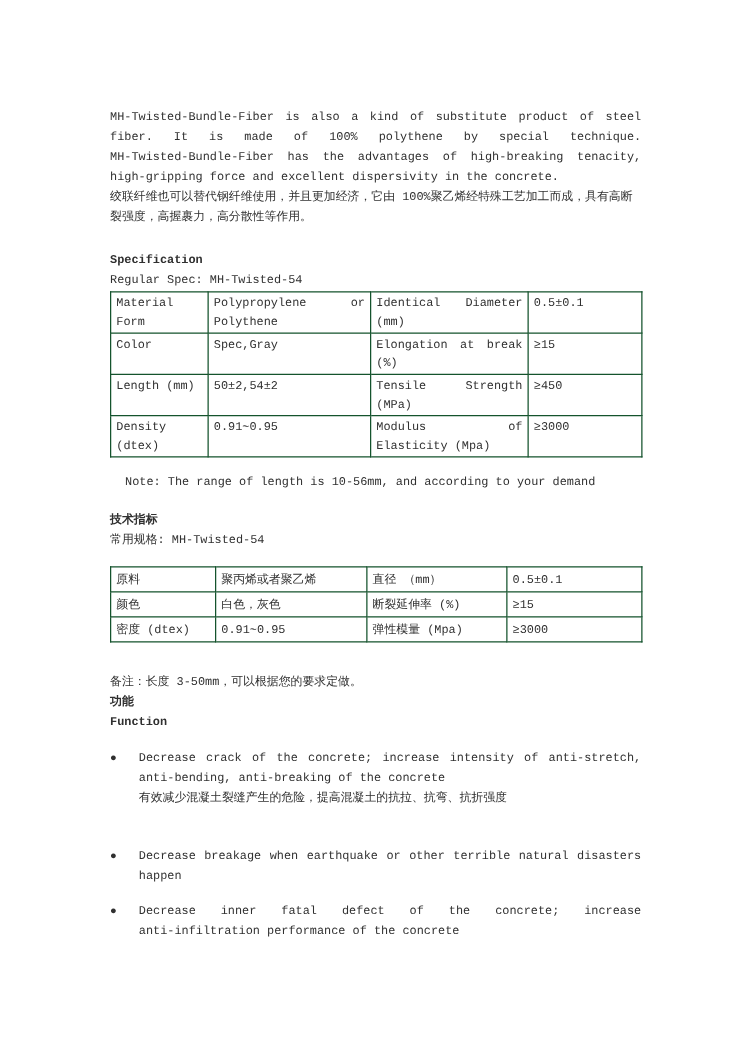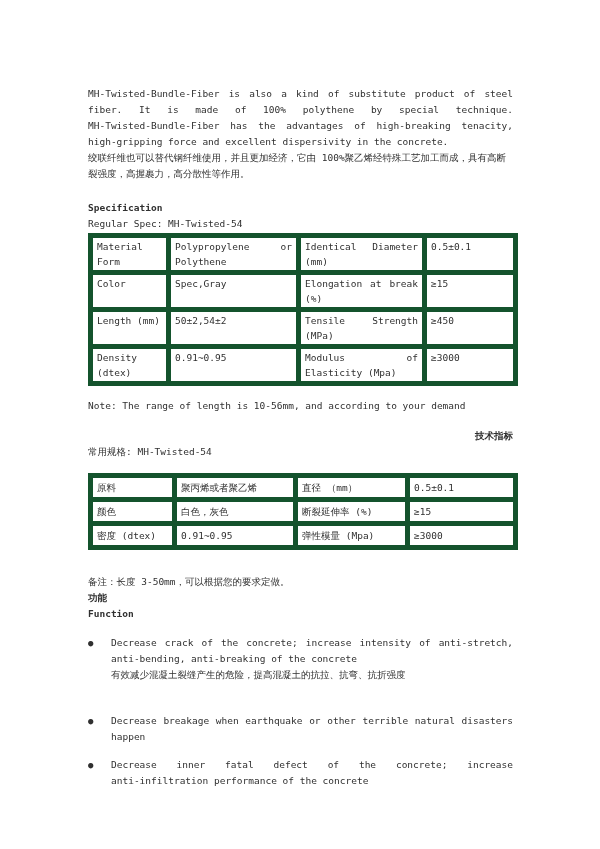--- a/index.html
+++ b/index.html
@@ -5,39 +5,39 @@
   html, body { margin: 0; padding: 0; }
   body {
     width: 600px; height: 849px;
     background: #ffffff;
     color: #303030;
     font-family: "DejaVu Sans Mono", "DejaVu Sans", "Liberation Mono", monospace;
     font-size: 9.5px;
     line-height: 16px;
     overflow: hidden;
   }
-  .page { box-sizing: border-box; width: 600px; height: 849px; padding: 86px 87px 0 88px; }
+  .page { box-sizing: border-box; width: 600px; height: 849px; padding: 86px 87px 0 88px; font-family: Liberation Mono, monospace; }
   .jus { text-align: justify; }
   .bold { font-weight: bold; }
   .intro-zh { min-height: 32px; }
   .spec-h { margin-top: 18px; }
   table { border-collapse: collapse; table-layout: fixed; width: 425px; }
   td {
-    border: 5px solid #14532d;
+    border: 1px solid #14532d;
     vertical-align: top;
     line-height: 15px;
     text-align: justify;
     overflow: hidden;
   }
   .t1 { margin-top: 1px; }
   .t1 td { padding: 1px 4px; height: 30px; }
   .t2 { margin-top: 13px; }
   .t2 td { padding: 2px 4px; height: 15px; }
-  .note { margin-top: 12px; }
-  .tech-h { margin-top: 14px; text-align: right; }
+  .note { margin-top: 12px; margin-left: 12px; }
+  .tech-h { margin-top: 14px; }
   .remark { margin-top: 24px; min-height: 16px; }
   ul.bullets { list-style: none; margin: 13px 0 0 0; padding: 0; }
   ul.bullets li { display: flex; margin-bottom: 30px; }
   ul.bullets li:nth-child(2) { margin-bottom: 12px; }
   ul.bullets li:nth-child(3) { margin-bottom: 0; }
   .marker { flex: 0 0 23px; width: 23px; font-size: 9px; }
   .btext { flex: 1; min-width: 0; }
   .btext .en { text-align: justify; }
   .btext .zh { min-height: 0; }
 </style>

